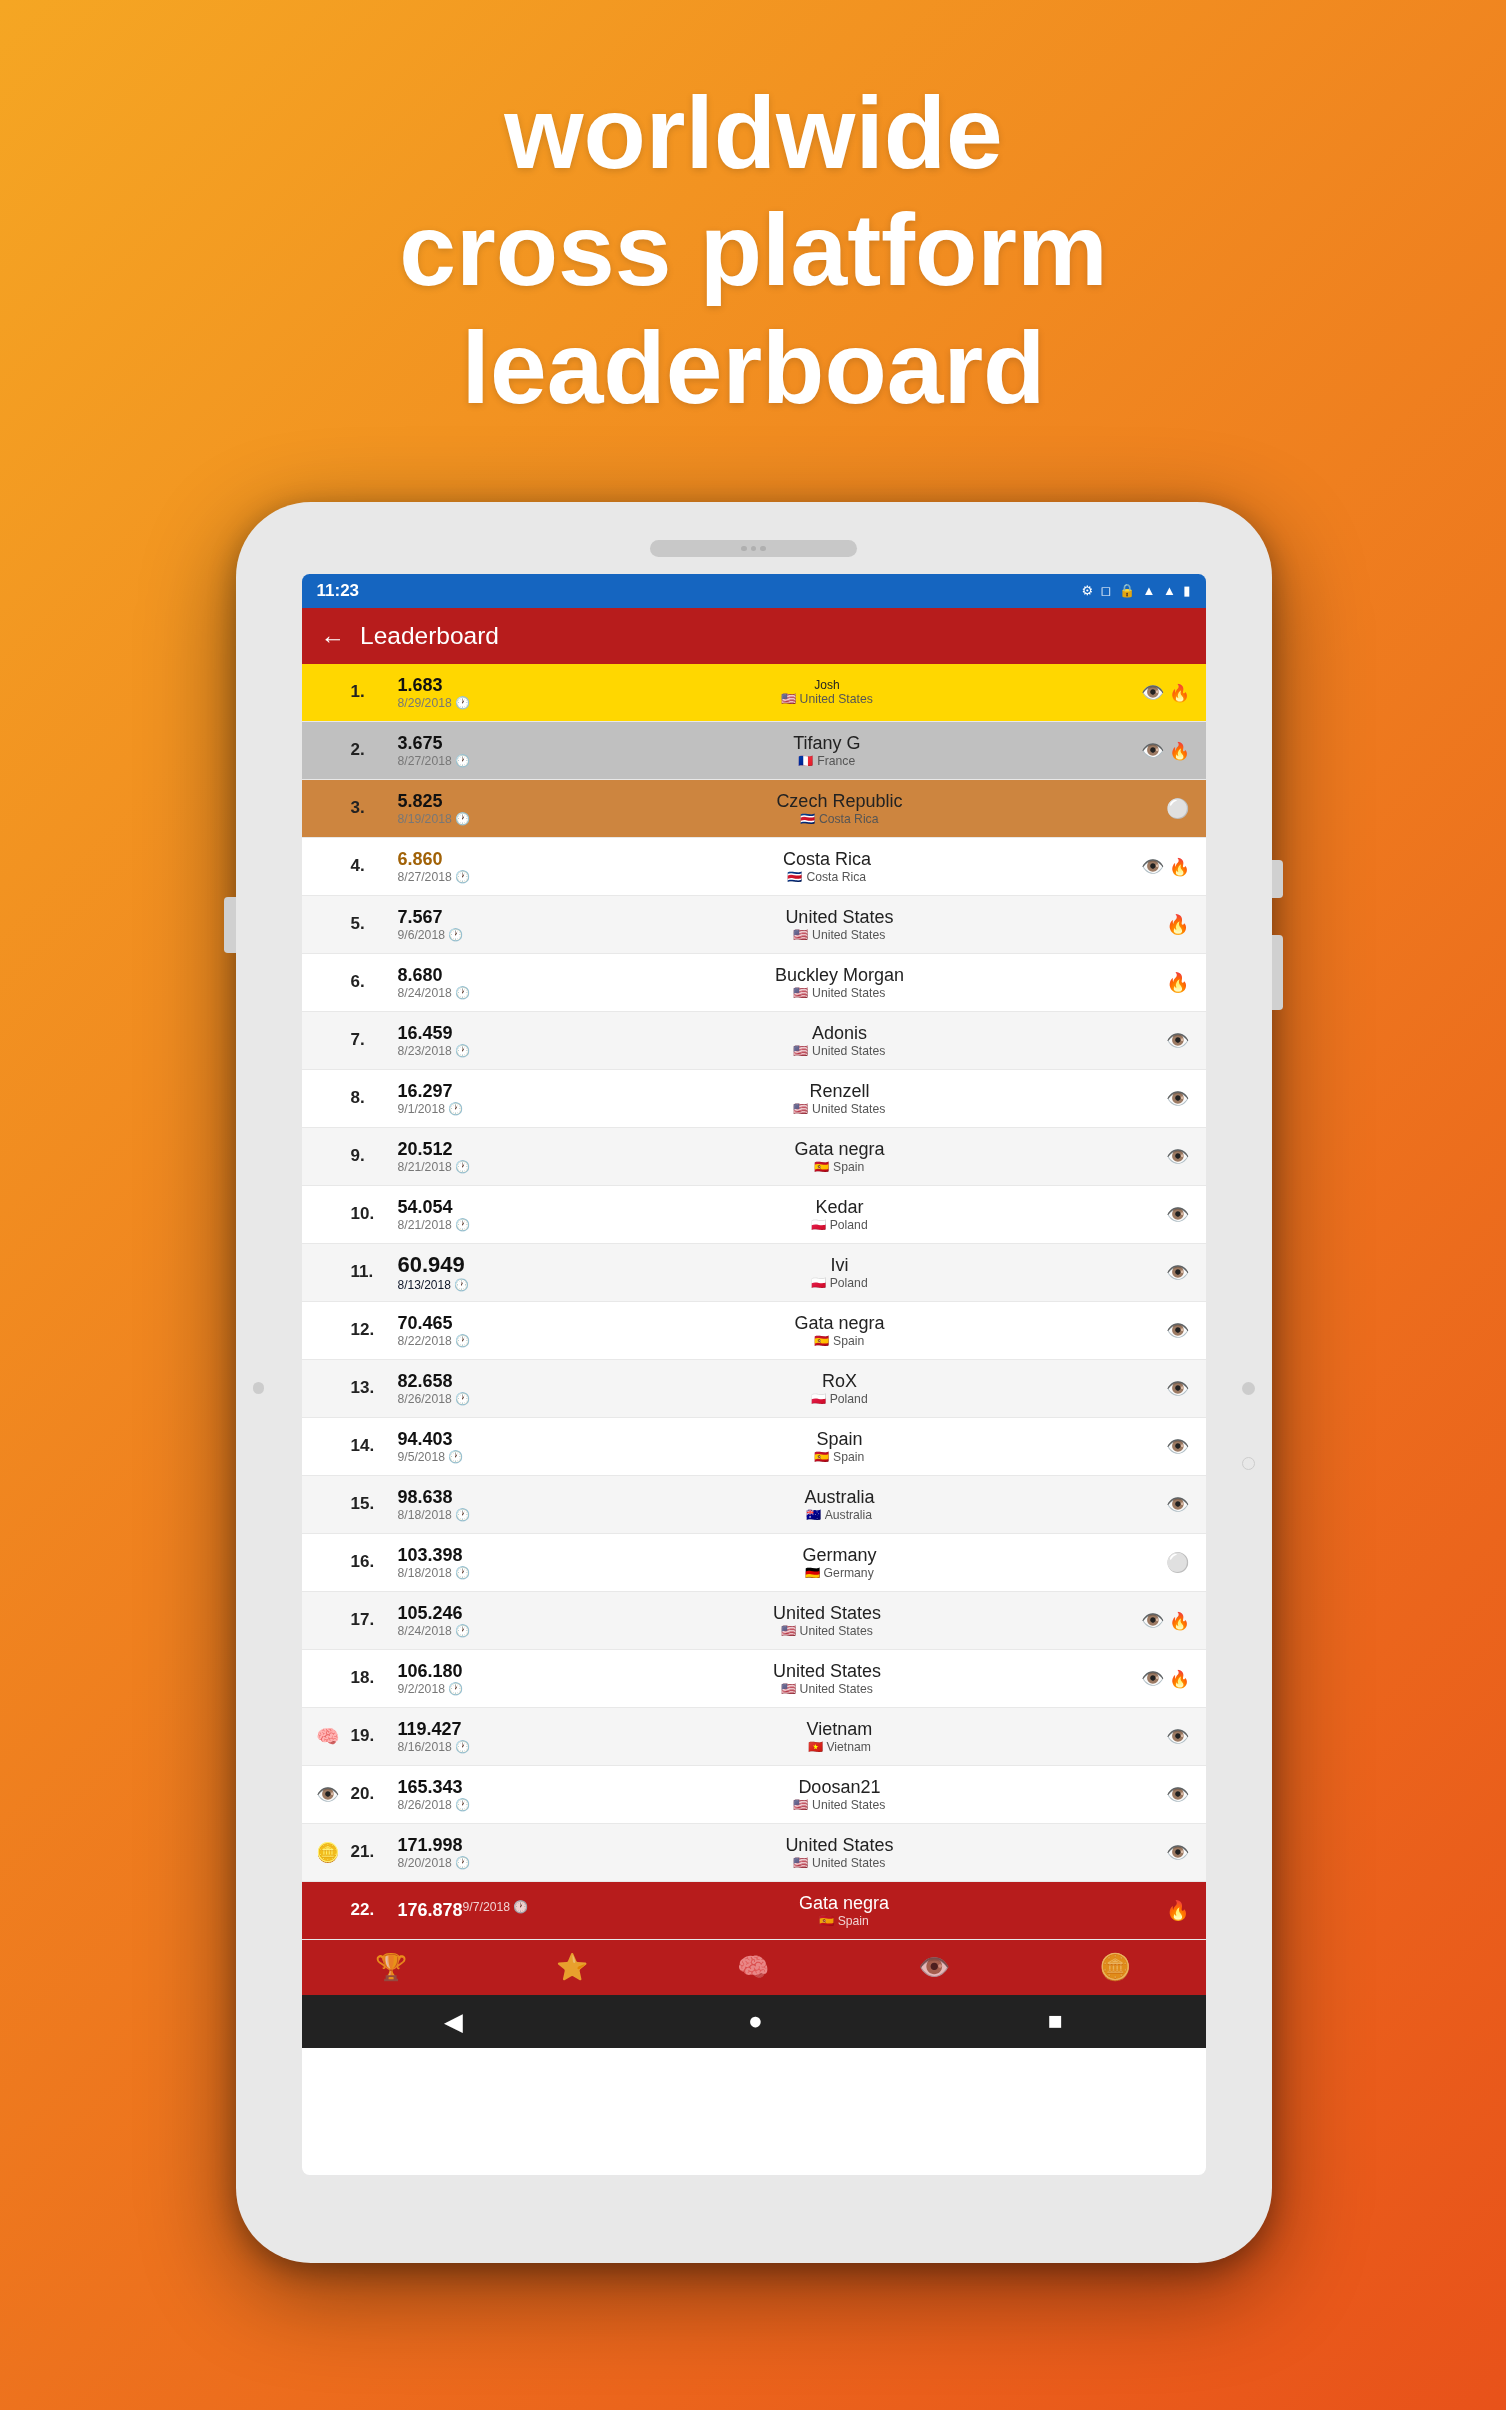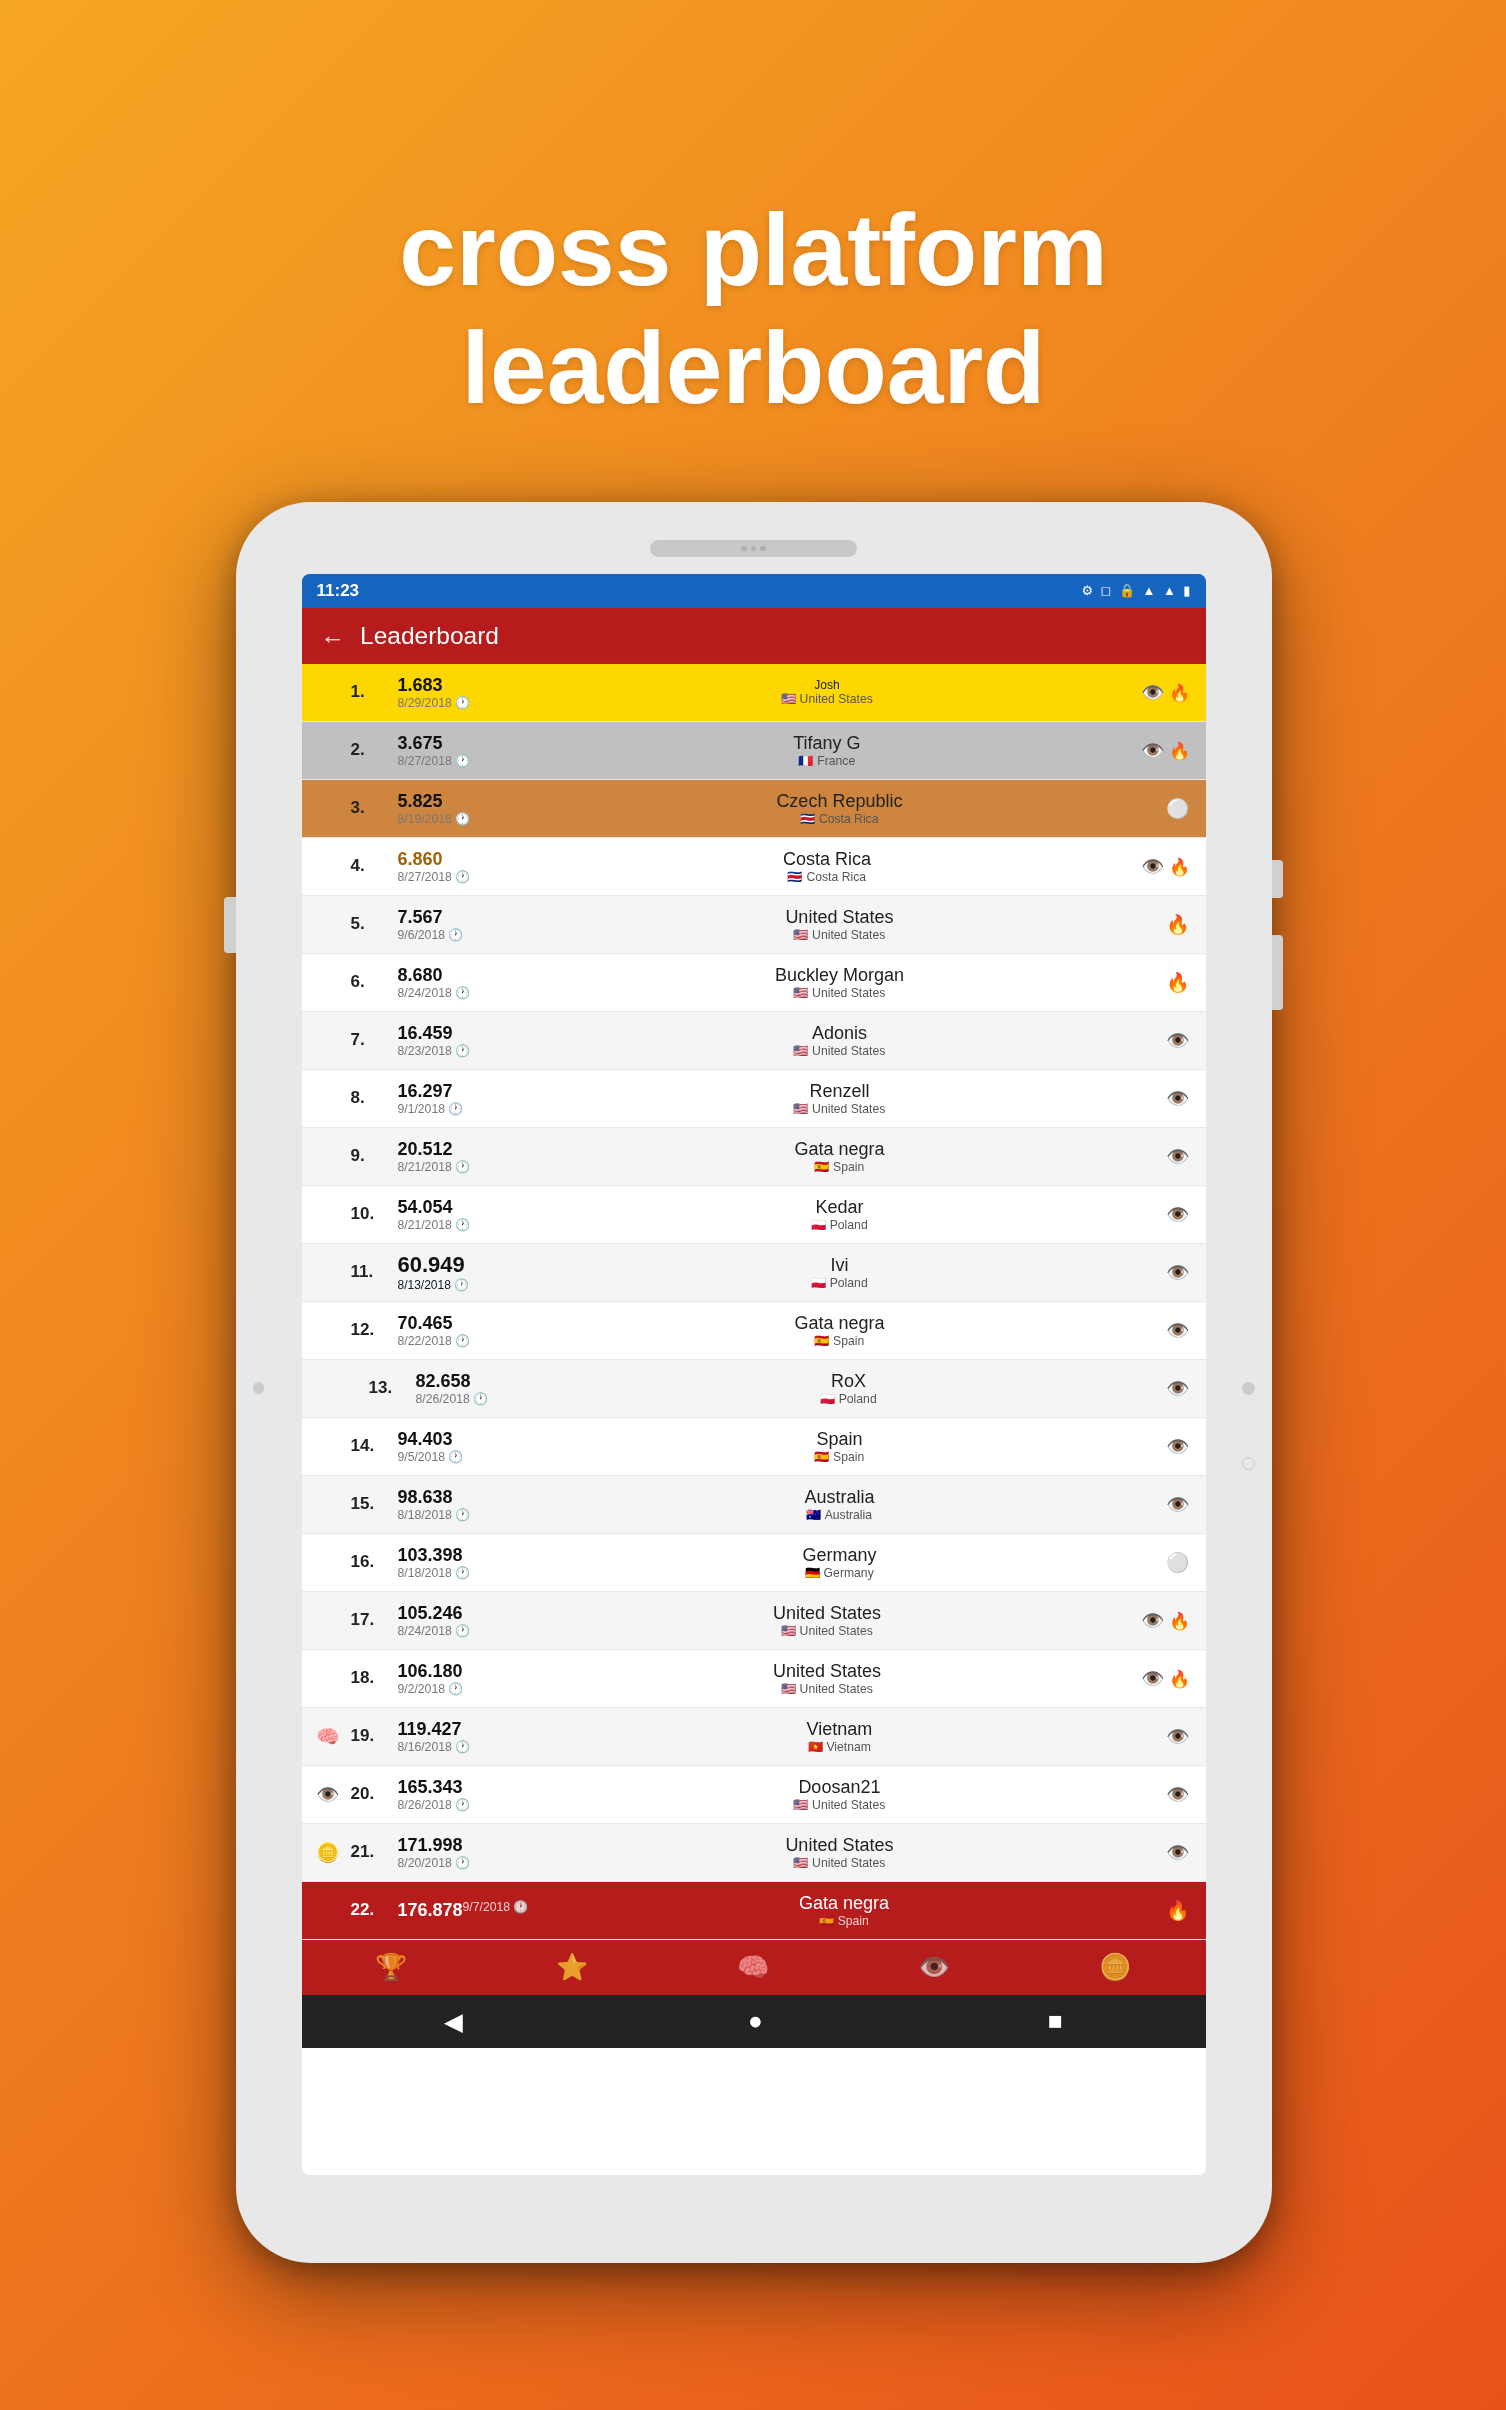--- a/index.html
+++ b/index.html
@@ -207,21 +207,21 @@
       height: 13px;
       border: 1.9px solid #ccc;
       border-radius: 50%;
     }
   </style>
 </head>
 <body>
 
 <div>
   <div class="headline">
-    <br>
+    <span>worldwide</span><br>
     <span>cross platform</span><br>
     <span>leaderboard</span>
   </div>
 </div>
 
 <div class="tablet-wrapper">
   <div class="tablet-outer">
 
     <div class="btn-left"></div>
     <div class="btn-right-top"></div>
@@ -408,21 +408,21 @@
               <span style="font-size: 12.2px; color: rgb(119, 119, 119);">8/22/2018 🕐</span>
             </div>
             <div style="flex: 1 1 0%; display: flex; flex-direction: column; align-items: center;">
               <span style="font-size: 18px; font-weight: 500; color: rgb(34, 34, 34);">Gata negra</span>
               <span style="font-size: 12.2px; color: rgb(85, 85, 85);">🇪🇸 Spain</span>
             </div>
             <span style="font-size: 19px; margin-left: 7.5px;">👁️</span>
           </div>
           <div style="display: flex; align-items: center; padding: 3.8px 15px; min-height: 58px; border-bottom: 0.9px solid rgb(232, 232, 232); background: rgb(245, 245, 245);">
             <div style="min-width: 34px; display: flex; align-items: center;"></div>
-            <span style="font-size: 17px; font-weight: bold; min-width: 47px; color: rgb(34, 34, 34); margin-left: 18px;">13.</span>
+            <span style="font-size: 17px; font-weight: bold; min-width: 47px; color: rgb(34, 34, 34);">13.</span>
             <div style="min-width: 122px; display: flex; flex-direction: column;">
               <span style="font-size: 18px; font-weight: bold; color: rgb(17, 17, 17);">82.658</span>
               <span style="font-size: 12.2px; color: rgb(119, 119, 119);">8/26/2018 🕐</span>
             </div>
             <div style="flex: 1 1 0%; display: flex; flex-direction: column; align-items: center;">
               <span style="font-size: 18px; font-weight: 500; color: rgb(34, 34, 34);">RoX</span>
               <span style="font-size: 12.2px; color: rgb(85, 85, 85);">🇵🇱 Poland</span>
             </div>
             <span style="font-size: 19px; margin-left: 7.5px;">👁️</span>
           </div>

